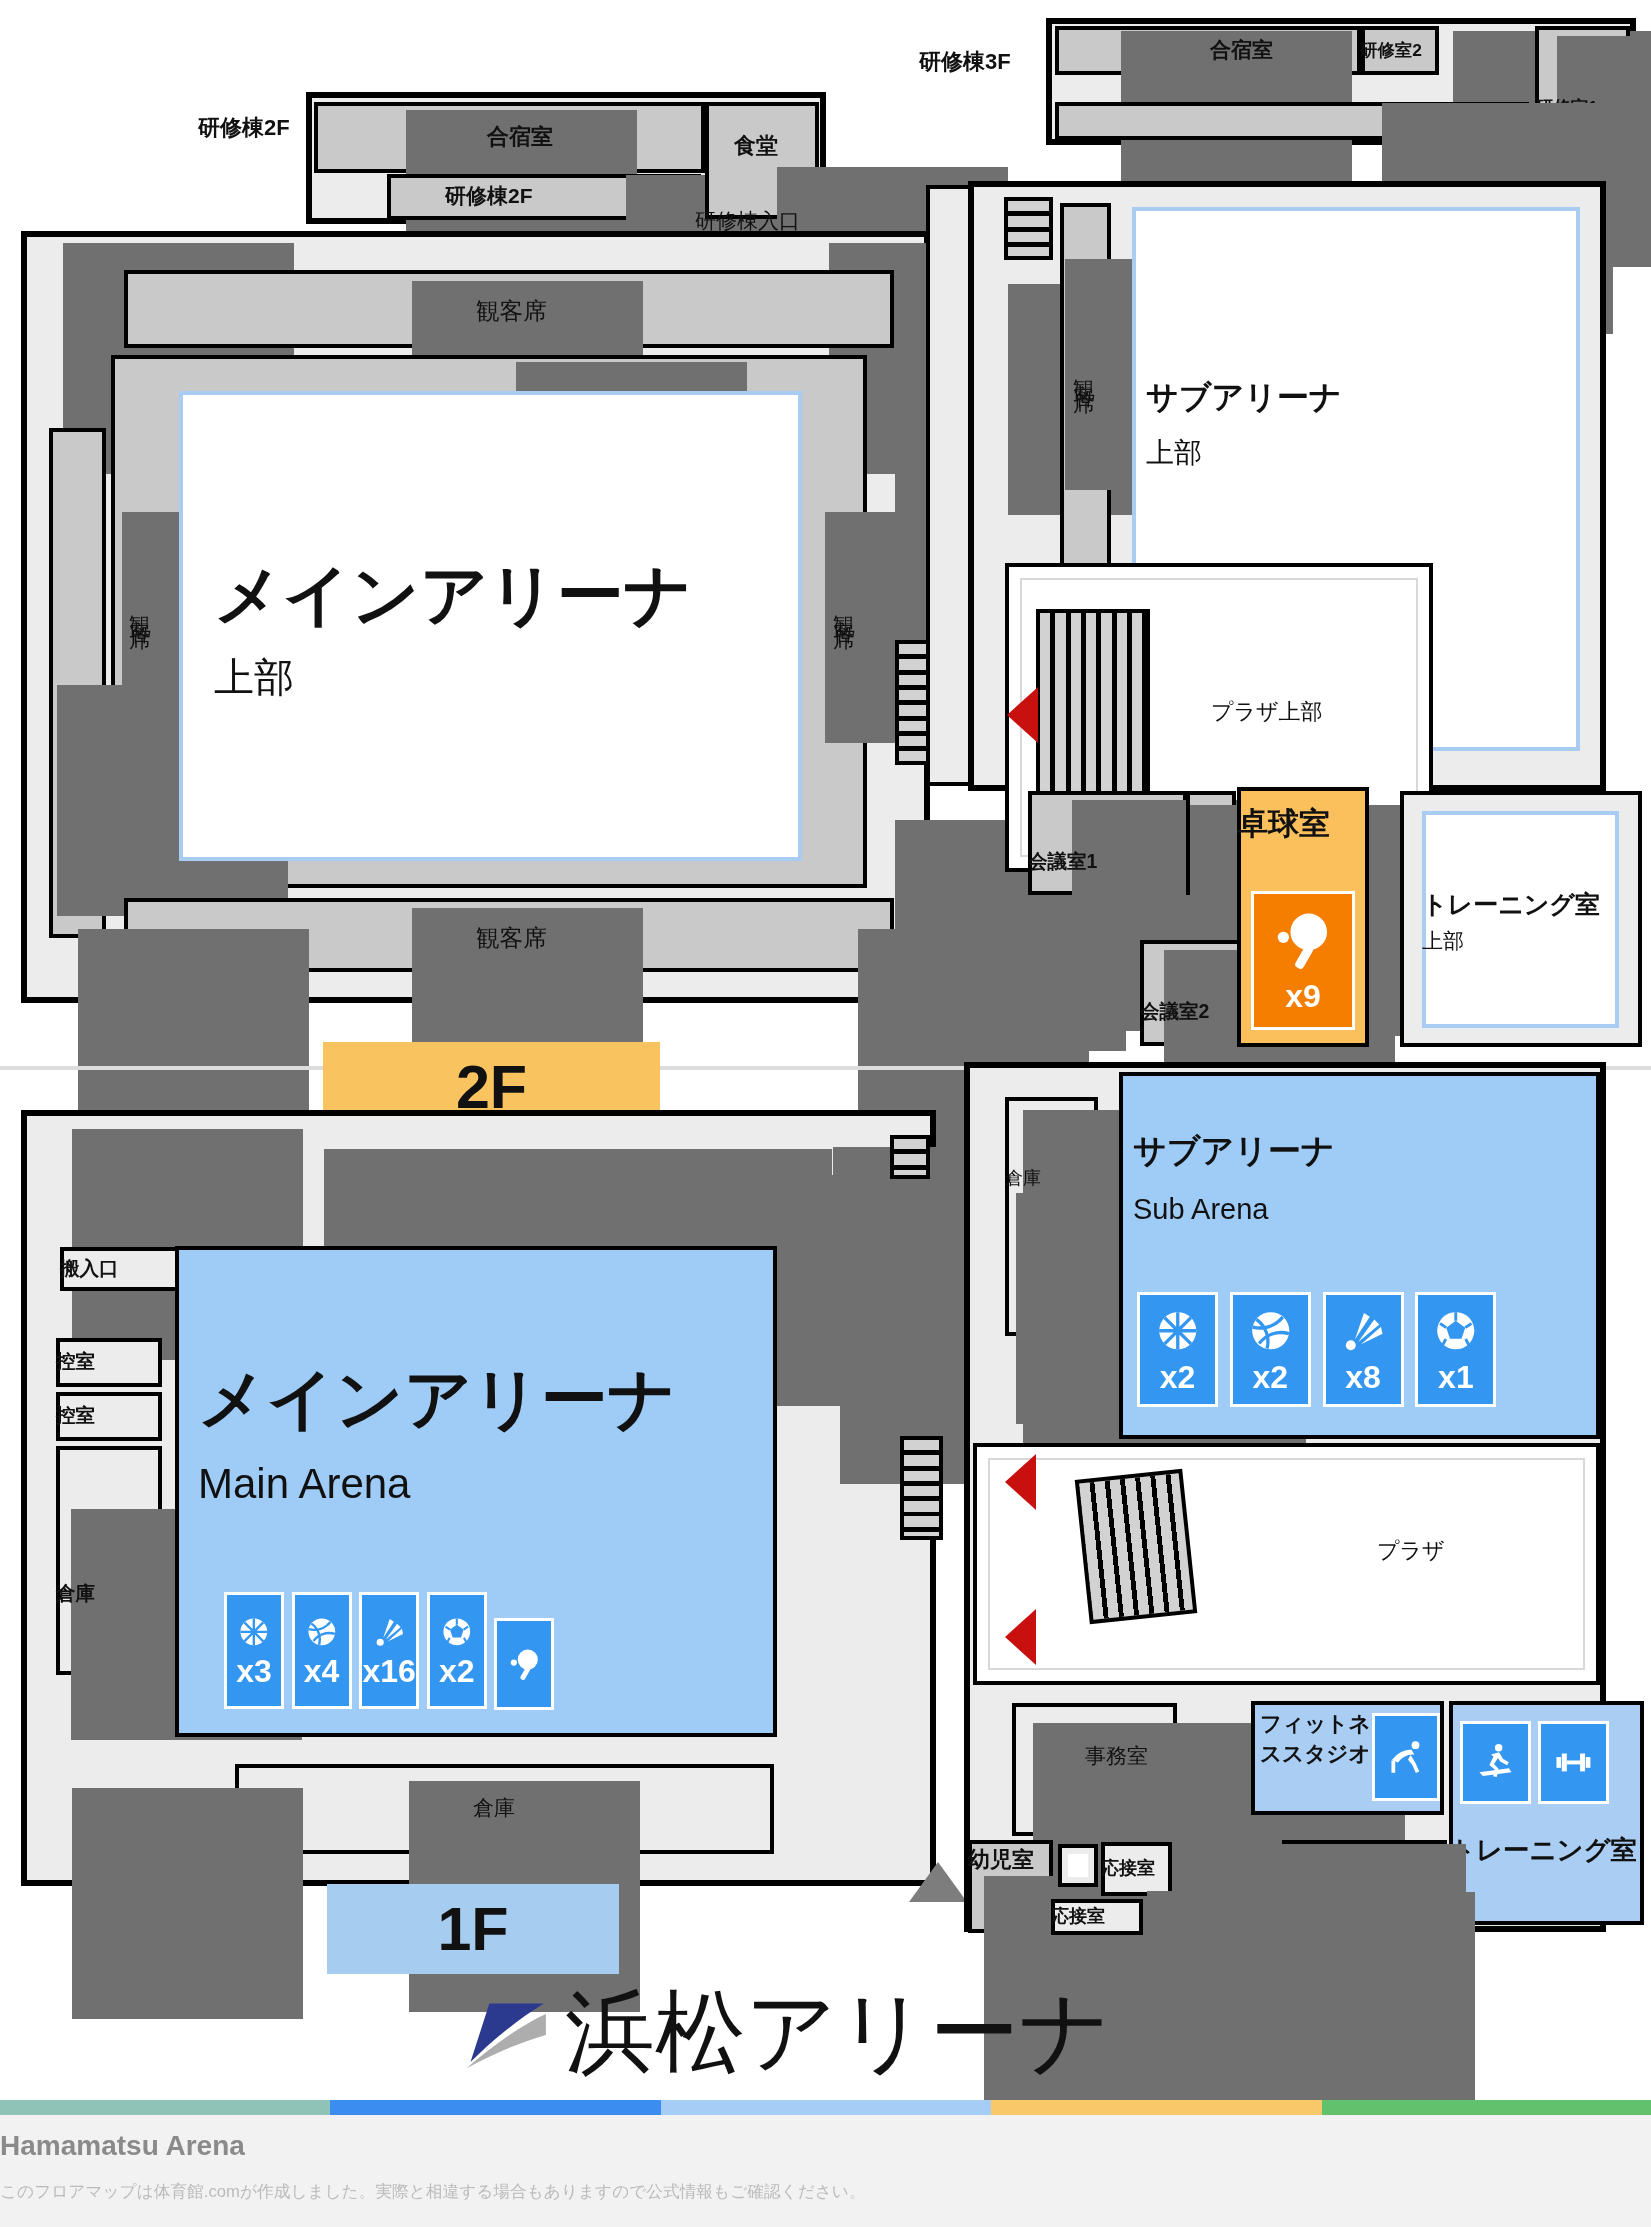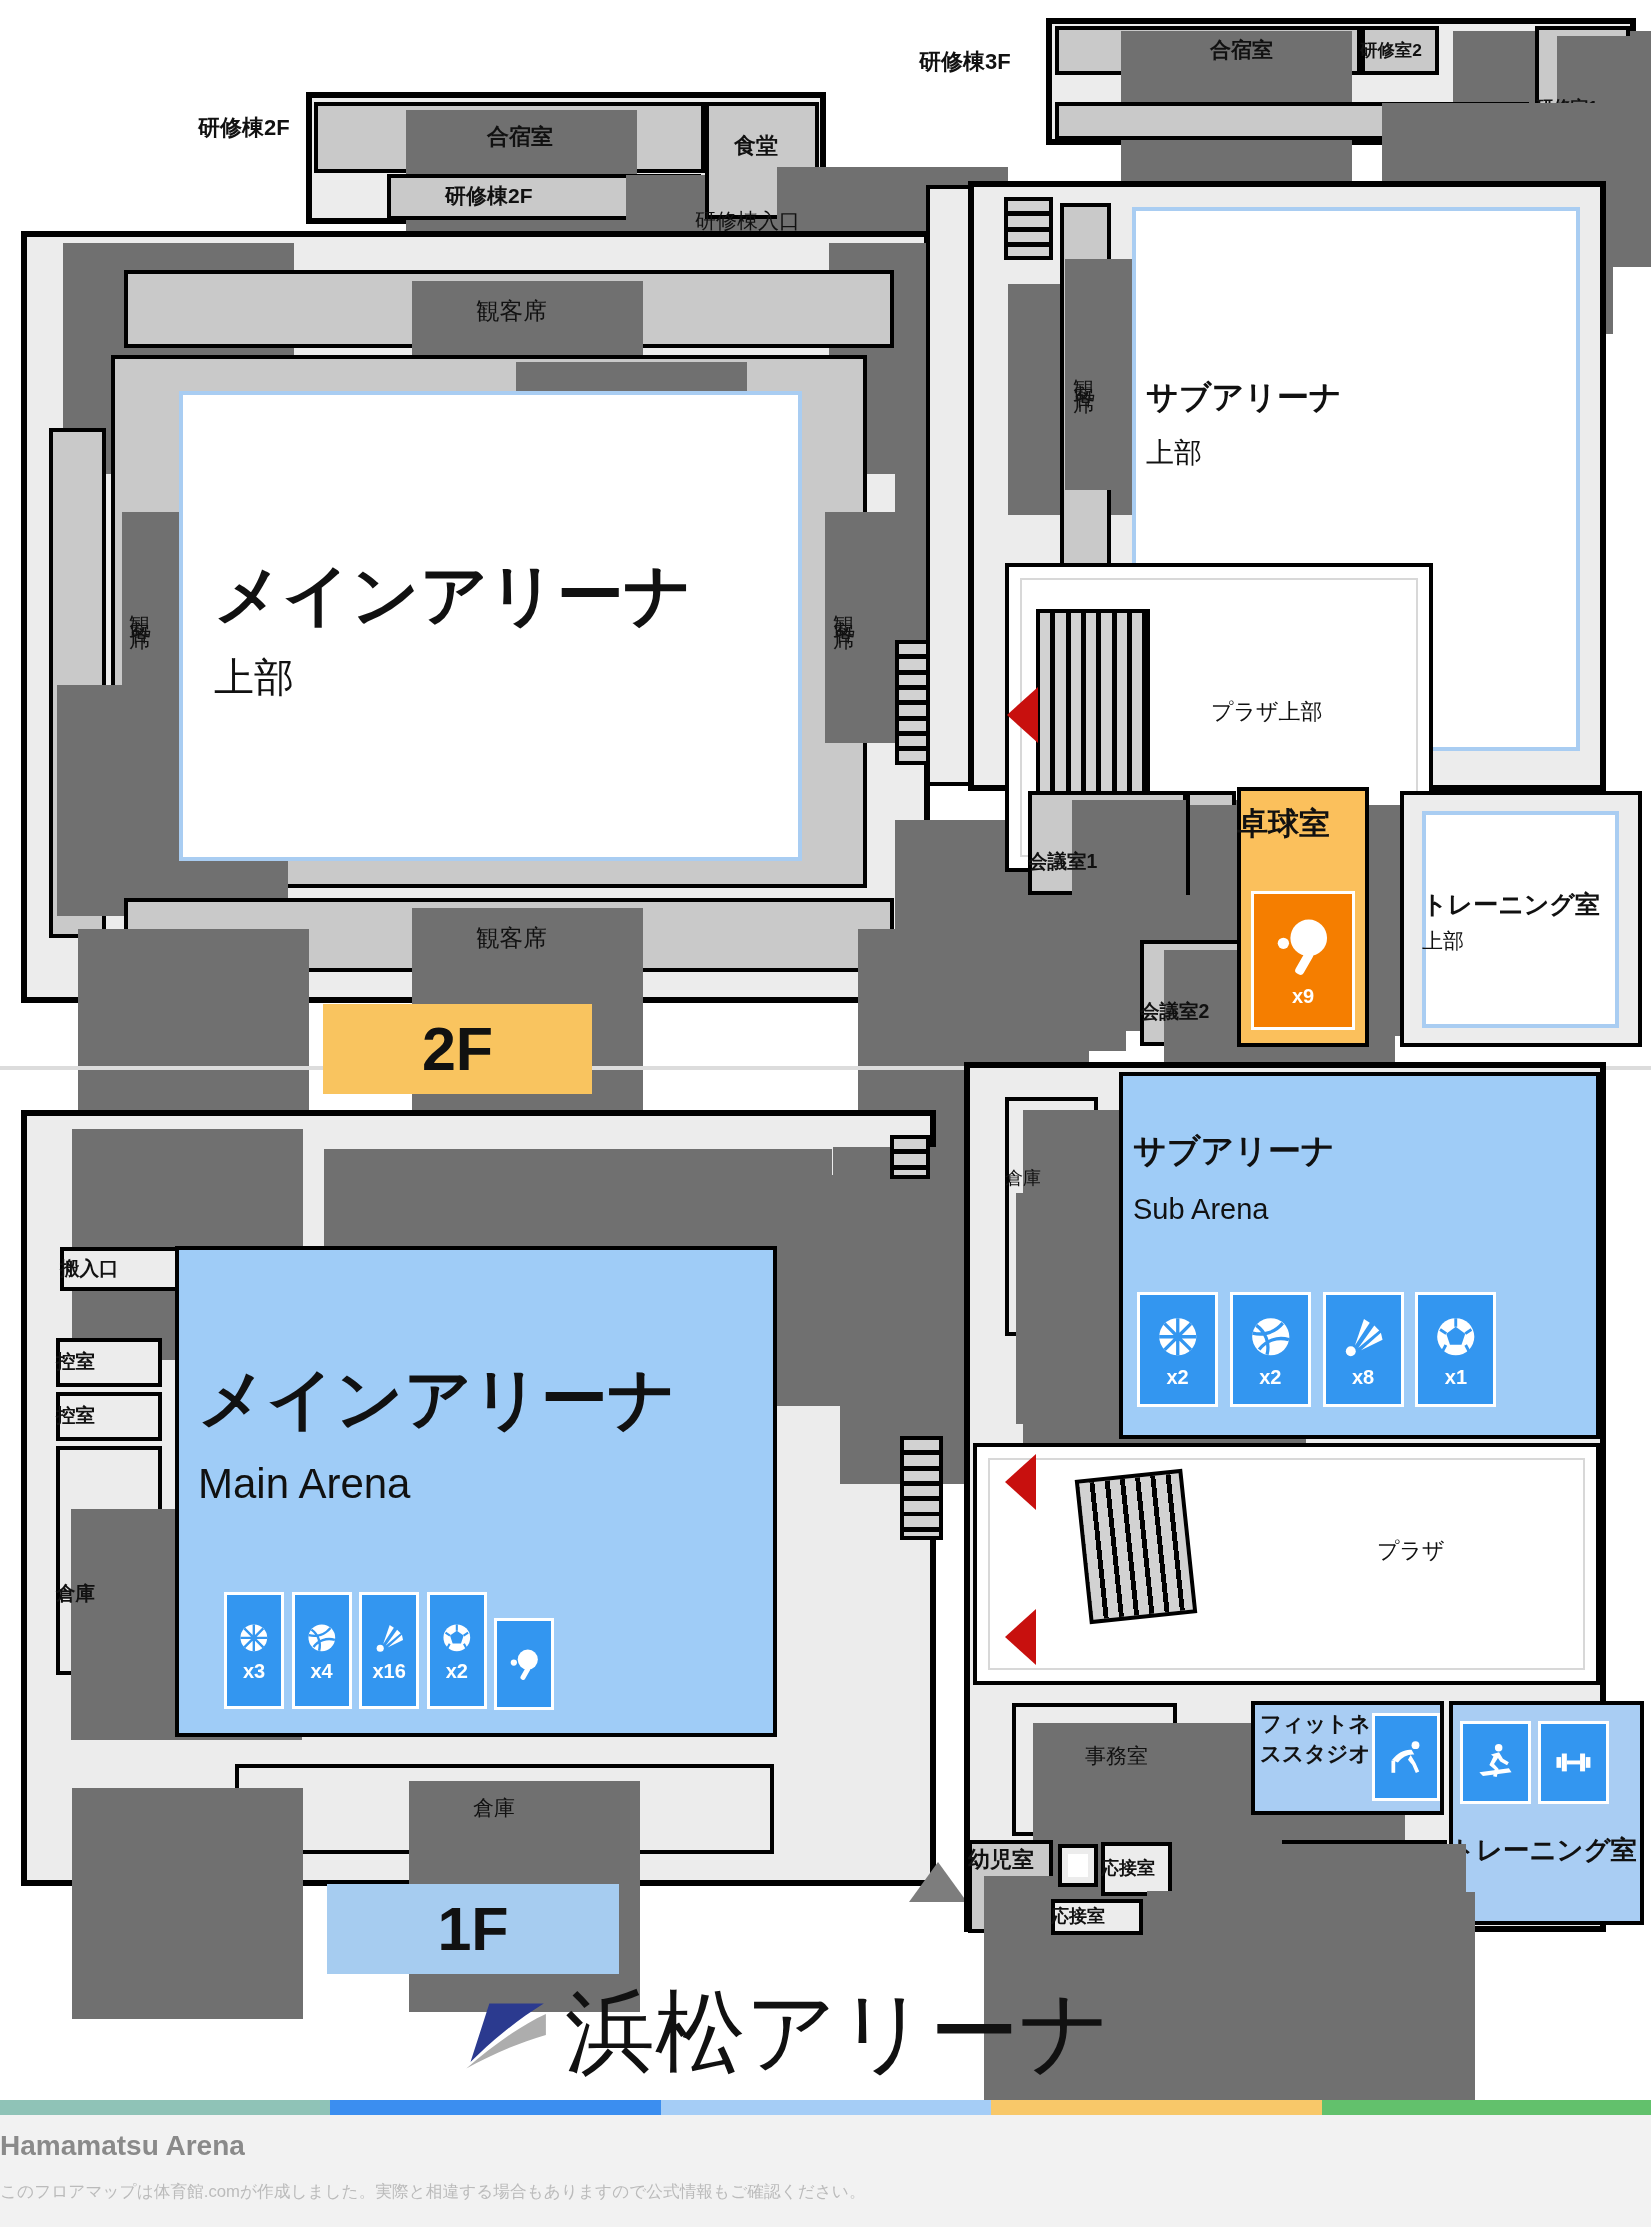--- a/index.html
+++ b/index.html
@@ -12,21 +12,21 @@
   .arena2f{background:#fff;border:4.9px solid #A9CDF2}
   .arena1f{background:#9FCCF7;border:4.9px solid #000}
   .blue-room{background:#A9CDF3;border:4.2px solid #000}
   .orange-room{background:#FBC05C;border:4.9px solid #000}
   .ring{background:#C9C9C9;border:4.9px solid #000}
   .tile{background:#707070;--tile:#707070;display:flex;align-items:center;justify-content:center;padding:7%}
   .tile svg{width:100%;height:100%;fill:#fff}
   .sport{background:#3396F0;--tile:#3396F0;border:3.5px solid #fff;display:flex;flex-direction:column;
     align-items:center;justify-content:center;gap:5.6px;color:#fff;font-weight:bold}
   .sport svg{width:66%;fill:#fff}
-  .sport .cnt{font-size:20px;line-height:1}
+  .sport .cnt{font-size:32px;line-height:1}
   .tt-big{background:#F57E00;--tile:#F57E00}
   .equip{display:flex;align-items:flex-start}
   .equip-main{gap:7.6px}
   .equip-main .sport{width:60px;height:117px}
   .equip-main .sport:last-child{height:92px;margin-top:26.4px}
   .equip-sub{gap:11.8px}
   .equip-sub .sport{width:81px;height:115px}
   .lbl{font-weight:bold;white-space:nowrap;line-height:1.15}
   .ctr{text-align:left}
   .vtext{writing-mode:vertical-rl;text-orientation:upright;font-weight:bold;letter-spacing:5.6px;white-space:nowrap}
@@ -355,21 +355,21 @@
       <circle cx="4.6" cy="10.5" r="2.1"></circle>
     </svg>
   <span class="cnt">x9</span>
 </div>
 <div class="abs floor" style="left:1400px;top:791px;width:242px;height:256px;border-width:4.9px"></div>
 <div class="abs inner-white" style="left:1422px;top:811px;width:197px;height:217px"></div>
 <div class="abs lbl ctr" style="left:1422px;top:890px;width:197px;font-size:25px">トレーニング室</div>
 <div class="abs lbl ctr" style="left:1422px;top:929px;width:197px;font-size:21px;font-weight:normal">上部</div>
 
 <div class="abs divider" style="left:0;top:1066px;width:1652px;height:3.5px"></div>
-<div class="abs badge" style="left:323px;top:1004px;width:269px;height:90px;background:#F9C45F">2F</div>
+<div class="abs badge" style="left:323px;top:1042px;width:337px;height:90px;background:#F9C45F">2F</div>
 
 <div class="abs floor" style="left:21px;top:1110px;width:915px;height:776px"></div>
 <div class="abs tile" style="left:72px;top:1129px;width:56px;height:70px">
     <svg viewBox="0 0 24 24" xmlns="http://www.w3.org/2000/svg">
       <circle cx="6.8" cy="4.6" r="2.1"></circle>
       <path d="M5 7.5h3.6v6H5z"></path>
       <rect x="5" y="13.5" width="1.5" height="7"></rect>
       <rect x="7.1" y="13.5" width="1.5" height="7"></rect>
       <rect x="11.3" y="3" width="1.4" height="18"></rect>
       <circle cx="17.2" cy="4.6" r="2.1"></circle>

